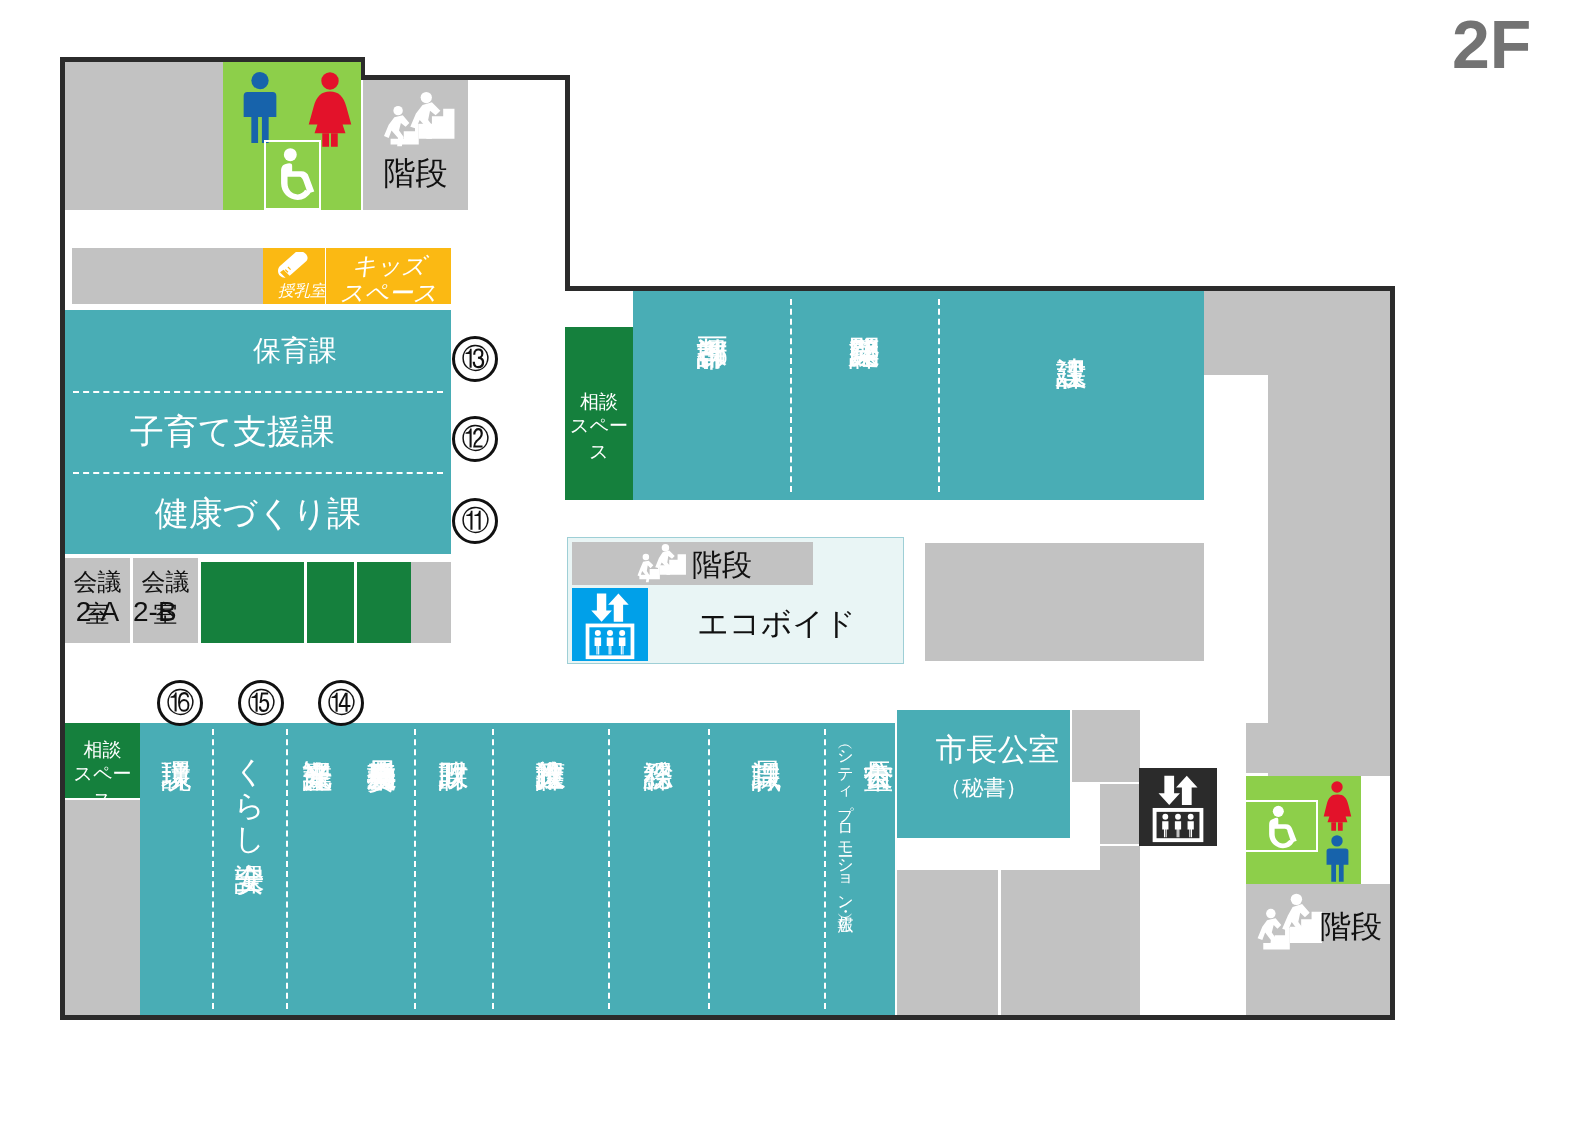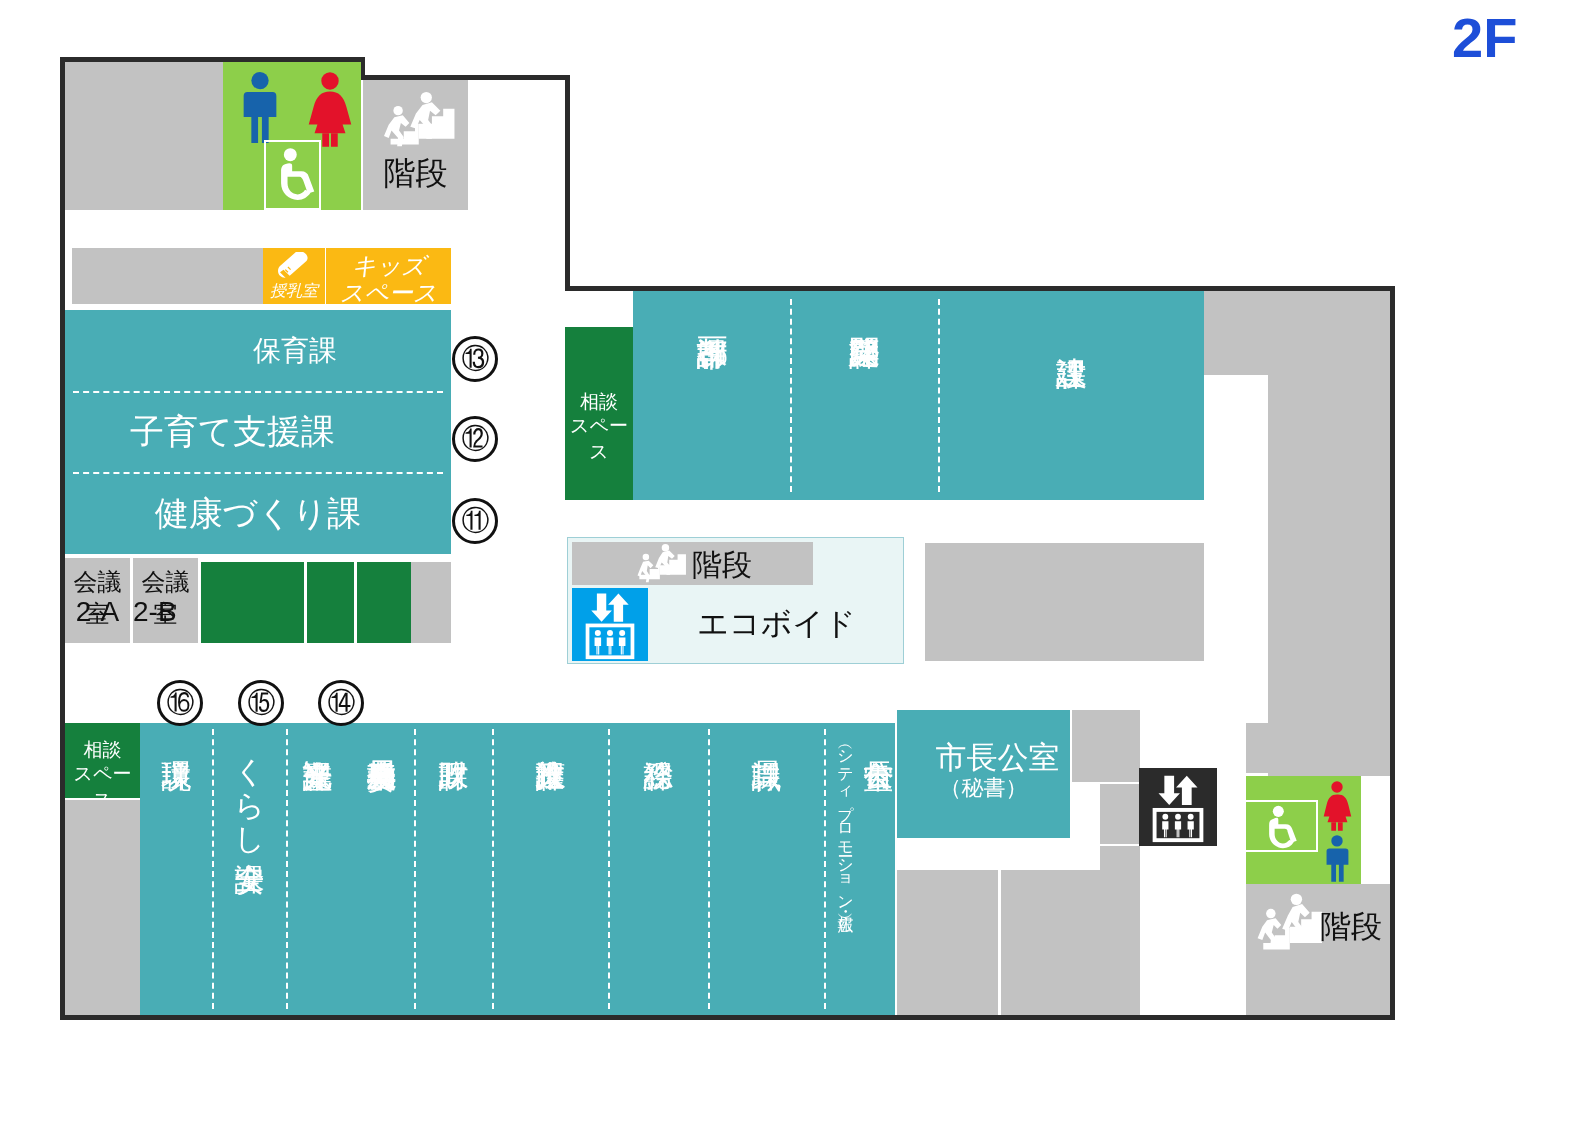--- a/index.html
+++ b/index.html
@@ -19,21 +19,21 @@
   .ctr{display:flex;align-items:center;justify-content:center;text-align:center;line-height:1.12;}
   
   .vert{writing-mode:vertical-rl;text-orientation:upright;}
   .vtop{display:flex;align-items:flex-start;justify-content:center;}
   .dash-h{position:absolute;border-top:2px dashed #ffffff;}
   .dash-v{position:absolute;border-left:2px dashed #ffffff;}
   .circ{position:absolute;border:3px solid #111;border-radius:50%;
         display:flex;align-items:center;justify-content:center;
         font-size:28px;font-weight:400;color:#111;background:transparent;
         font-family:"Liberation Serif","DejaVu Serif",serif;letter-spacing:-1px;}
-  .floorlbl{position:absolute;font-size:56px;font-weight:700;color:#1d4ed8;
+  .floorlbl{position:absolute;font-size:68px;font-weight:700;color:#737373;
             font-family:"Liberation Sans",sans-serif;line-height:1;}
   svg{display:block;}
   .wall{position:absolute;background:#2b2b2b;}
 </style>
 </head>
 <body>
 
 <div id="stage">
 
   <div class="wall" style="left:60px;top:57px;width:305px;height:5px;"></div>
@@ -91,21 +91,21 @@
 
   <div class="abs gray" style="left:72px;top:248px;width:191px;height:56px;"></div>
   <div class="abs yellow" style="left:263px;top:248px;width:62px;height:56px;">
     <div class="abs" style="left:14px;top:4px;width:36px;height:30px;">
       <svg viewBox="0 0 40 34" width="36" height="30" aria-hidden="true">
         <path d="M32 2 c3 3 3 7 0 9 l-18 16 c-3 3 -8 3 -11 0 c-3 -3 -3 -8 0 -11 l18 -16 c3 -2 8 -1 11 2 z" fill="#ffffff"></path>
         <path d="M7 20 l9 9 l-4 3 l-9 -9 z" fill="#fbb913"></path>
         <path d="M5 23 l3 3 M9 20 l3 3 M12 17 l3 3" stroke="#fbb913" stroke-width="1.5" fill="none"></path>
       </svg>
     </div>
-    <div class="abs ctr wlab" style="left:0;top:33px;width:62px;height:20px;font-size:16px;">授乳室</div>
+    <div class="abs ctr wlab" style="left:8px;top:33px;width:62px;height:20px;font-size:16px;">授乳室</div>
   </div>
   <div class="abs yellow" style="left:326px;top:248px;width:125px;height:56px;">
     <div class="abs wlab" style="left:0;top:2px;width:125px;text-align:center;font-size:24px;">キッズ</div>
     <div class="abs wlab" style="left:0;top:29px;width:125px;text-align:center;font-size:24px;">スペース</div>
   </div>
 
   <div class="abs teal" style="left:65px;top:310px;width:386px;height:244px;">
     <div class="abs ctr wlab" style="left:0;top:0;width:460px;height:81px;font-size:28px;">保育課</div>
     <div class="dash-h" style="left:8px;top:81px;width:370px;"></div>
     <div class="abs ctr wlab" style="left:0;top:81px;width:335px;height:81px;font-size:34px;text-align:center;">子育て支援課</div>
@@ -240,21 +240,21 @@
     <div class="abs vtop wlab" style="left:690px;top:0;width:30px;height:292px;">
       <span class="vert" style="font-size:16px;margin-top:16px;">（シティプロモーション・広報）</span>
     </div>
   </div>
 
   <div class="circ" style="left:157px;top:680px;width:40px;height:40px;">⑯</div>
   <div class="circ" style="left:238px;top:680px;width:40px;height:40px;">⑮</div>
   <div class="circ" style="left:318px;top:680px;width:40px;height:40px;">⑭</div>
 
   <div class="abs teal" style="left:897px;top:710px;width:173px;height:128px;">
-    <div class="abs ctr wlab" style="left:0;top:20px;width:201px;height:40px;font-size:31px;margin-top:8px;">市長公室</div>
+    <div class="abs ctr wlab" style="left:0;top:20px;width:201px;height:40px;font-size:31px;">市長公室</div>
     <div class="abs ctr wlab" style="left:0;top:63px;width:173px;height:30px;font-size:22px;">（秘書）</div>
   </div>
   <div class="abs gray" style="left:1072px;top:710px;width:68px;height:72px;"></div>
   <div class="abs gray" style="left:1100px;top:784px;width:40px;height:60px;"></div>
   <div class="abs gray" style="left:897px;top:870px;width:104px;height:145px;border-right:3px solid #fff;"></div>
   <div class="abs gray" style="left:1001px;top:870px;width:99px;height:145px;"></div>
   <div class="abs gray" style="left:1100px;top:846px;width:40px;height:169px;"></div>
 
   <div class="abs black" style="left:1139px;top:768px;width:78px;height:78px;">
     <svg viewBox="0 0 80 80" width="78" height="78" aria-hidden="true">

